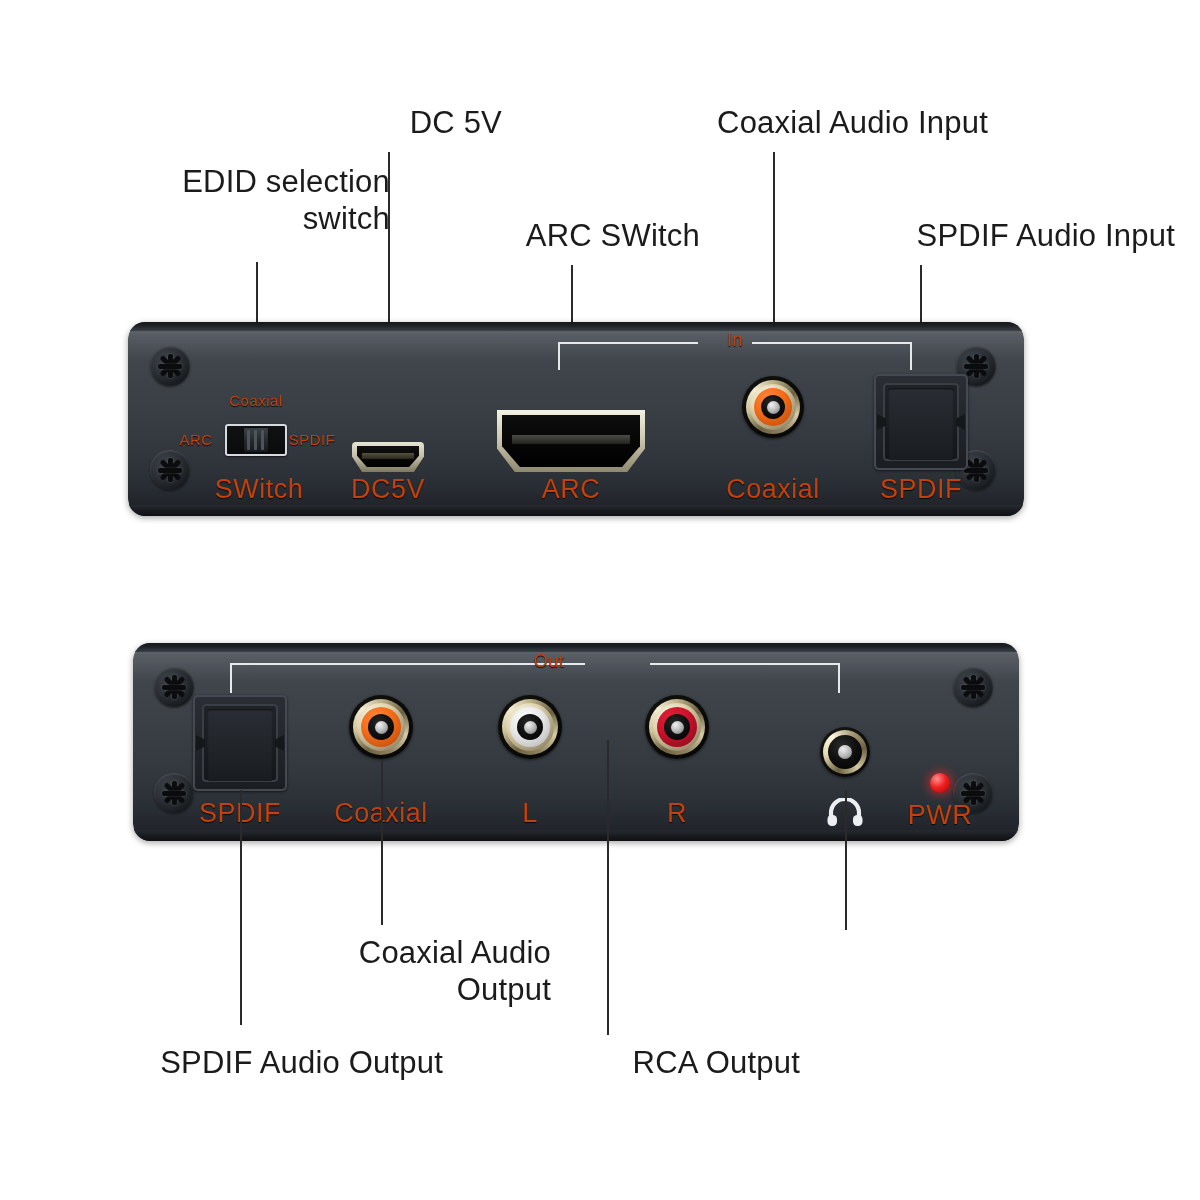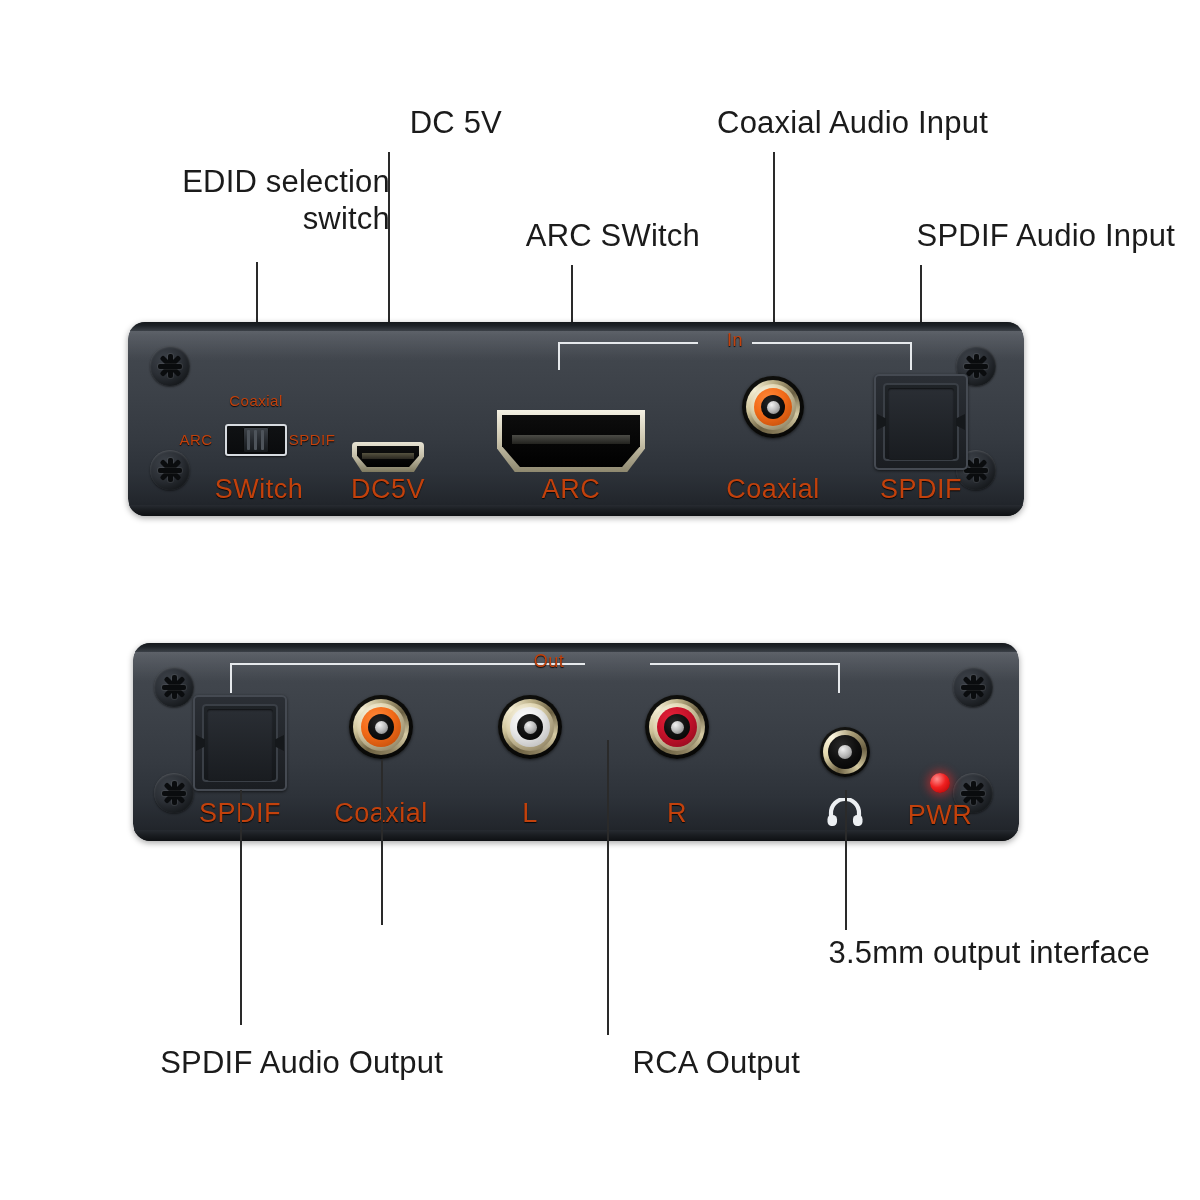--- a/index.html
+++ b/index.html
@@ -419,20 +419,21 @@
 
     <div class="led" style="left:807px;top:140px;"></div>
     <div class="silk" style="left:807px;top:157px;">PWR</div>
   </div>
 
   <div class="lead" style="left:240px;top:790px;height:235px;"></div>
   <div class="lead" style="left:381px;top:760px;height:165px;"></div>
   <div class="lead" style="left:607px;top:740px;height:295px;"></div>
   <div class="lead" style="left:845px;top:790px;height:140px;"></div>
 
-
-  <div class="callout c-center" style="left:915px;top:935px;width:470px;">3.5mm output interface</div>
+  <div class="callout c-center" style="left:381px;top:935px;width:340px;">Coaxial Audio
+Output</div>
+
 
   <div class="callout c-center" style="left:243px;top:1045px;width:400px;">SPDIF Audio Output</div>
 
   <div class="callout c-center" style="left:660px;top:1045px;width:280px;">RCA Output</div>
 
 </div>
 
 </body></html>

